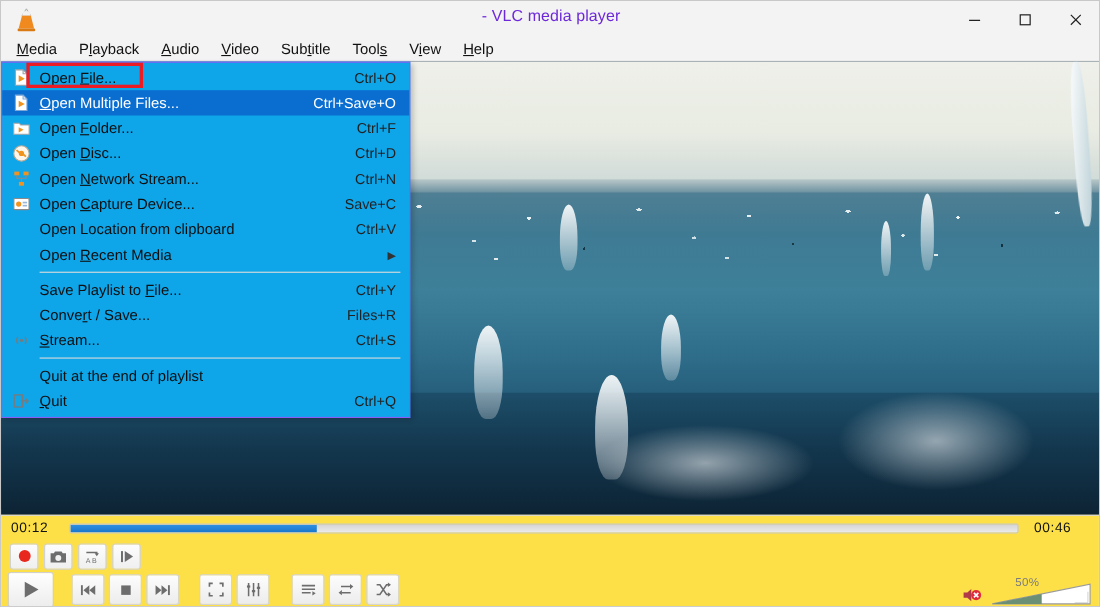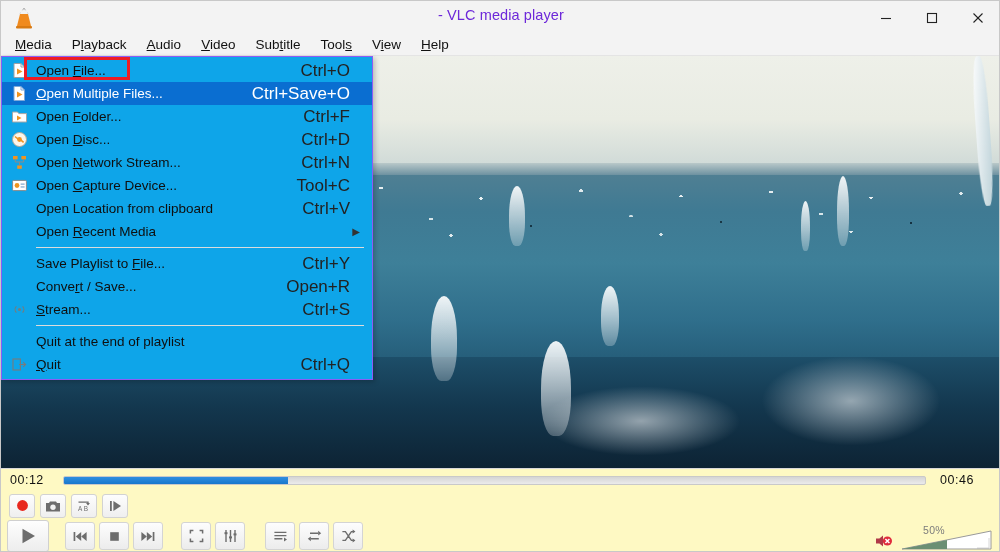--- a/index.html
+++ b/index.html
@@ -138,34 +138,34 @@
   .mi {
     position: relative; height: 23px; display: flex; align-items: center;
     font-size: 13.5px; color: #0f0f0f; cursor: default;
   }
   .mi .ic {
     width: 34px; height: 23px; display: flex; align-items: center; justify-content: center;
     flex: 0 0 34px;
   }
   .mi .lbl { flex: 1 1 auto; white-space: nowrap; }
   .mi .lbl u { text-decoration: underline; }
-  .mi .sc { padding-right: 22px; font-size: 17px; color: #222; white-space: nowrap; }
+  .mi .sc { padding-right: 12px; font-size: 13px; color: #222; white-space: nowrap; }
   .mi .arrow { padding-right: 12px; font-size: 10px; color: #333; }
   .mi.sel { background: #0a6ed1; color: #fff; }
   .mi.sel .sc { color: #fff; }
   .msep { height: 1px; background: #dcdcdc; margin: 4px 8px 4px 34px; }
   #openfile-highlight {
     position: absolute; left: 23px; top: 56px; width: 106px; height: 23px;
     border: 3px solid #ec1c24; z-index: 60; pointer-events: none;
   }
 
   
   #controls {
     position: absolute; left: 0; top: 467px; width: 1000px; height: 84px;
-    background: #fef9c3;
+    background: #fde047;
     border-top: 1px solid #d9d9d9;
   }
   #seekrow {
     position: absolute; left: 0; top: 0; width: 1000px; height: 22px;
     display: flex; align-items: center;
   }
   #time-elapsed, #time-total {
     font-size: 12.5px; color: #111; font-family: "Liberation Sans", sans-serif;
     letter-spacing: .5px;
   }
@@ -363,21 +363,21 @@
     <div class="mi">
       <span class="ic">
         <svg width="17" height="17" viewBox="0 0 17 17">
           <rect x="1.6" y="3.4" width="13.8" height="10.2" rx="1" fill="#fff" stroke="#8a8a8a" stroke-width="1"></rect>
           <circle cx="6" cy="8.5" r="2.4" fill="#f0941f"></circle>
           <rect x="9.6" y="6.4" width="4" height="1.5" fill="#9ab8d6"></rect>
           <rect x="9.6" y="9.2" width="4" height="1.5" fill="#9ab8d6"></rect>
         </svg>
       </span>
       <span class="lbl">Open <u>C</u>apture Device...</span>
-      <span class="sc">Tool+C</span>
+      <span class="sc">Save+C</span>
     </div>
 
     <div class="mi">
       <span class="ic"></span>
       <span class="lbl">Open Location from clipboard</span>
       <span class="sc">Ctrl+V</span>
     </div>
 
     <div class="mi">
       <span class="ic"></span>
@@ -389,21 +389,21 @@
 
     <div class="mi">
       <span class="ic"></span>
       <span class="lbl">Save Playlist to <u>F</u>ile...</span>
       <span class="sc">Ctrl+Y</span>
     </div>
 
     <div class="mi">
       <span class="ic"></span>
       <span class="lbl">Conve<u>r</u>t / Save...</span>
-      <span class="sc">Open+R</span>
+      <span class="sc">Files+R</span>
     </div>
 
     <div class="mi">
       <span class="ic">
         <svg width="17" height="17" viewBox="0 0 17 17">
           <circle cx="8.5" cy="8.5" r="1.5" fill="#7a7a7a"></circle>
           <path d="M5.4 5.4a4.4 4.4 0 0 0 0 6.2M11.6 5.4a4.4 4.4 0 0 1 0 6.2" fill="none" stroke="#7a7a7a" stroke-width="1.1"></path>
         </svg>
       </span>
       <span class="lbl"><u>S</u>tream...</span>

